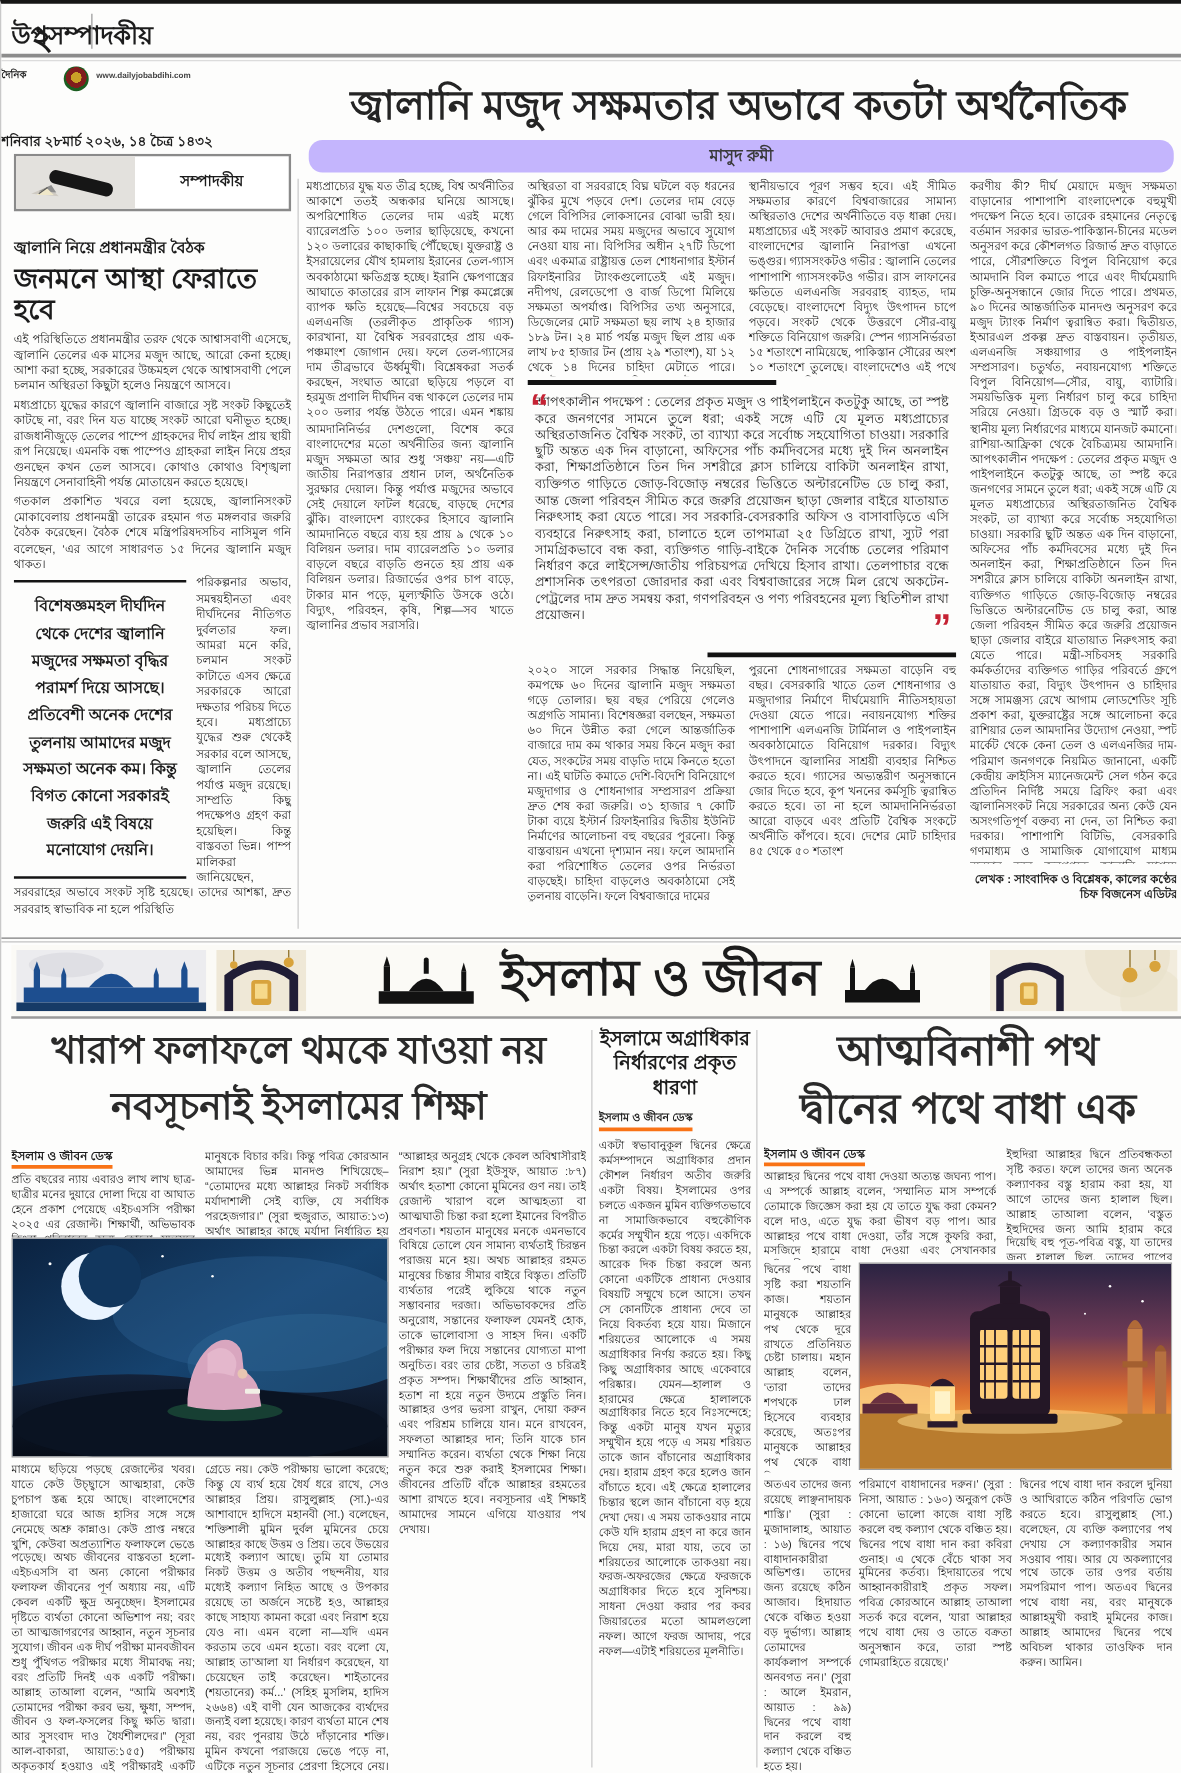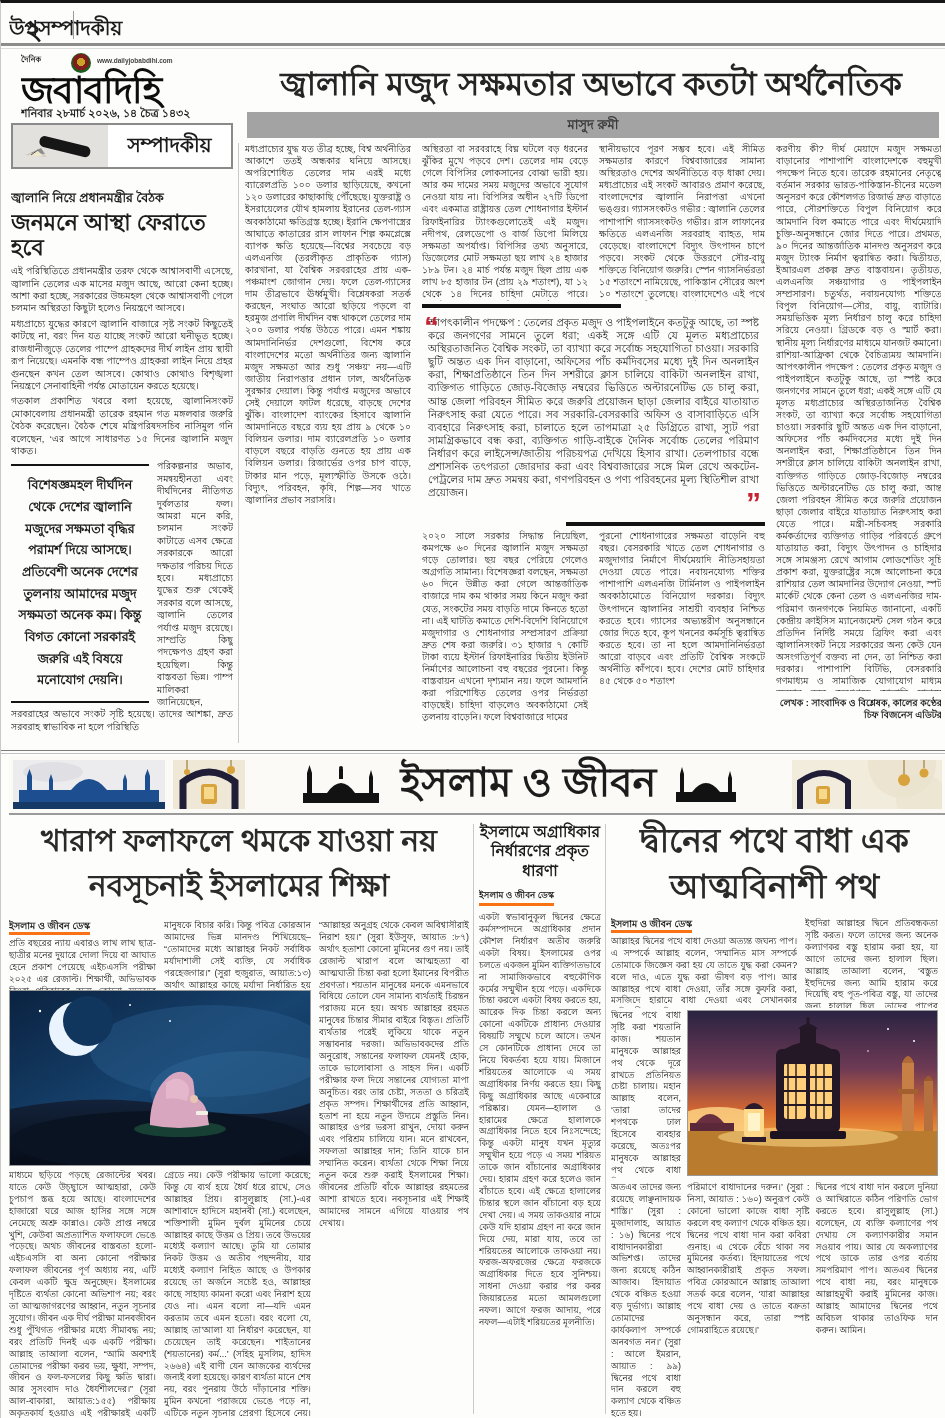--- a/index.html
+++ b/index.html
@@ -15,25 +15,25 @@
   .toprule2{position:absolute;left:0;top:45px;width:945px;height:1px;background:#dcdcdc;}
   
   .daily{position:absolute;left:0;top:0;font-size:8px;font-weight:700;}
   .emblem{position:absolute;left:50px;top:0;width:20px;height:20px;border-radius:50%;
           background:radial-gradient(circle at 50% 45%, #c9a227 0 28%, #7f1d1d 29% 55%, #1b5e20 56% 100%);}
   .website{position:absolute;left:76px;top:4px;font-size:6.5px;color:#444;font-weight:700;}
   .logoname{position:absolute;left:0;top:8px;font-size:37px;font-weight:900;letter-spacing:-1px;color:#0d0d0d;}
   .mdate{position:absolute;left:0;top:52px;font-size:11px;font-weight:700;}
   
   .opedhead{text-align:center;font-size:32px;font-weight:700;color:#242424;line-height:50px;}
-  .bylineband{background:#a3a3a3;text-align:center;font-size:13px;font-weight:700;color:#3a3a3a;line-height:26px;}
+  .bylineband{background:#c4b5fd;text-align:center;font-size:13px;font-weight:700;color:#3a3a3a;line-height:26px;border-radius:11px;}
   
   .edheader{border:2px solid #8a8a8a;height:42px;display:flex;align-items:stretch;background:#fff;}
   .penbox{width:95px;background:#e3e1dd;display:flex;align-items:center;justify-content:center;}
-  .edtitle{flex:1;display:flex;align-items:center;justify-content:center;font-size:20px;font-weight:700;}
+  .edtitle{flex:1;display:flex;align-items:center;justify-content:center;font-size:12px;font-weight:700;}
   .kicker{margin-top:20px;font-size:12.5px;font-weight:700;}
   .edheadline{font-size:22px;font-weight:800;line-height:1.12;margin-top:2px;}
   .edbody{margin-top:5px;font-size:9.3px;line-height:12.4px;text-align:justify;}
   .edbody p{margin:0 0 3px 0;}
   .edquote{float:left;width:134px;margin:4px 8px 3px 0;border-top:2px solid #141414;border-bottom:2px solid #141414;
            padding:9px 2px;font-size:12.6px;font-weight:600;line-height:1.72;text-align:center;}
   
   .cols{display:flex;gap:11px;height:100%;}
   .ncol{font-size:9.2px;line-height:12.1px;text-align:justify;overflow:hidden;}
   .c166{flex:0 0 166px;}
@@ -72,25 +72,24 @@
 <div class="page">
 
   <div class="abs" style="left:8px;top:4px;width:929px;height:36px;">
     <div class="pagenum">২</div>
     <div class="topvline"></div>
     <div class="sectiontitle">উপসম্পাদকীয়</div>
   </div>
   <div class="toprule"></div>
   <div class="toprule2"></div>
 
-  <div class="abs" style="left:20px;top:50px;width:224px;height:66px;">
+  <div class="abs" style="left:0;top:50px;width:224px;height:66px;">
     <span class="daily">দৈনিক</span>
     <span class="emblem"></span>
     <span class="website">www.dailyjobabdihi.com</span>
-    <span class="logoname">জবাবদিহি</span>
     <span class="mdate">শনিবার ২৮মার্চ ২০২৬, ১৪ চৈত্র ১৪৩২</span>
   </div>
 
   <div class="abs opedhead" style="left:240px;top:56px;width:700px;height:52px;">জ্বালানি মজুদ সক্ষমতার অভাবে কতটা অর্থনৈতিক ঝুঁকিতে বাংলাদেশ</div>
   <div class="abs bylineband" style="left:246px;top:109px;width:692px;height:26px;">মাসুদ রুমী</div>
 
   <div class="abs" style="left:10px;top:120px;width:222px;height:624px;">
     <div class="edheader">
       <div class="penbox">
         <svg width="80" height="30" viewBox="0 0 80 30">
@@ -264,22 +263,22 @@
 
     <div class="abs" style="left:470px;top:4px;width:122px;height:599px;">
       <div class="mahead">ইসলামে অগ্রাধিকার নির্ধারণের প্রকৃত ধারণা</div>
       <div style="margin-top:4px;"><span class="byline" style="font-size:8.8px;">ইসলাম ও জীবন ডেস্ক</span></div>
       <div class="scol" style="height:505px;margin-top:3px;">একটা স্বভাবানুকূল দ্বিনের ক্ষেত্রে কর্মসম্পাদনে অগ্রাধিকার প্রদান কৌশল নির্ধারণ অতীব জরুরি একটা বিষয়। ইসলামের ওপর চলতে একজন মুমিন ব্যক্তিগতভাবে না সামাজিকভাবে বহুকৌণিক কর্মের সম্মুখীন হয়ে পড়ে। একদিকে চিন্তা করলে একটা বিষয় করতে হয়, আরেক দিক চিন্তা করলে অন্য কোনো একটিকে প্রাধান্য দেওয়ার বিষয়টি সম্মুখে চলে আসে। তখন সে কোনটিকে প্রাধান্য দেবে তা নিয়ে বিকর্তব্য হয়ে যায়। মিজানে শরিয়তের আলোকে এ সময় অগ্রাধিকার নির্ণয় করতে হয়। কিছু কিছু অগ্রাধিকার আছে একেবারে পরিষ্কার। যেমন—হালাল ও হারামের ক্ষেত্রে হালালকে অগ্রাধিকার নিতে হবে নিঃসন্দেহে; কিন্তু একটা মানুষ যখন মৃত্যুর সম্মুখীন হয়ে পড়ে এ সময় শরিয়ত তাকে জান বাঁচানোর অগ্রাধিকার দেয়। হারাম গ্রহণ করে হলেও জান বাঁচাতে হবে। এই ক্ষেত্রে হালালের চিন্তার স্থলে জান বাঁচানো বড় হয়ে দেখা দেয়। এ সময় তাকওয়ার নামে কেউ যদি হারাম গ্রহণ না করে জান দিয়ে দেয়, মারা যায়, তবে তা শরিয়তের আলোকে তাকওয়া নয়। ফরজ-অফরজের ক্ষেত্রে ফরজকে অগ্রাধিকার দিতে হবে সুনিশ্চয়। সাধনা দেওয়া করার পর কবর জিয়ারতের মতো আমলগুলো নফল। আগে ফরজ আদায়, পরে নফল—এটাই শরিয়তের মূলনীতি।</div>
     </div>
 
     <div class="vline" style="left:596px;top:6px;width:1px;height:590px;"></div>
 
     <div class="abs" style="left:602px;top:0;width:327px;height:603px;">
+      <div class="rahead">আত্মবিনাশী পথ</div>
       <div class="rahead">দ্বীনের পথে বাধা এক</div>
-      <div class="rahead">আত্মবিনাশী পথ</div>
       <div class="abs" style="left:0;top:100px;width:327px;height:503px;display:flex;flex-direction:column;">
         <div style="display:flex;gap:8px;height:90px;overflow:hidden;">
           <div class="scol" style="flex:1.4;">
             <span class="byline">ইসলাম ও জীবন ডেস্ক</span>
             <div>আল্লাহর দ্বিনের পথে বাধা দেওয়া অত্যন্ত জঘন্য পাপ। এ সম্পর্কে আল্লাহ বলেন, ‘সম্মানিত মাস সম্পর্কে তোমাকে জিজ্ঞেস করা হয় যে তাতে যুদ্ধ করা কেমন? বলে দাও, এতে যুদ্ধ করা ভীষণ বড় পাপ। আর আল্লাহর পথে বাধা দেওয়া, তাঁর সঙ্গে কুফরি করা, মসজিদে হারামে বাধা দেওয়া এবং সেখানকার অধিবাসীদের বহিষ্কার করা আল্লাহর কাছে তার চেয়েও বড় পাপ।’ (সুরা : বাকারা, আয়াত : ২১৭)</div>
           </div>
           <div class="scol" style="flex:1;">ইহুদিরা আল্লাহর দ্বিনে প্রতিবন্ধকতা সৃষ্টি করত। ফলে তাদের জন্য অনেক কল্যাণকর বস্তু হারাম করা হয়, যা আগে তাদের জন্য হালাল ছিল। আল্লাহ তাআলা বলেন, ‘বস্তুত ইহুদিদের জন্য আমি হারাম করে দিয়েছি বহু পূত-পবিত্র বস্তু, যা তাদের জন্য হালাল ছিল, তাদের পাপের কারণে এবং আল্লাহর পথে বেশি</div>
         </div>
         <div style="display:flex;gap:6px;height:168px;margin-top:2px;">
           <div class="scol" style="flex:0 0 70px;">দ্বিনের পথে বাধা সৃষ্টি করা শয়তানি কাজ। শয়তান মানুষকে আল্লাহর পথ থেকে দূরে রাখতে প্রতিনিয়ত চেষ্টা চালায়। মহান আল্লাহ বলেন, ‘তারা তাদের শপথকে ঢাল হিসেবে ব্যবহার করেছে, অতঃপর মানুষকে আল্লাহর পথ থেকে বাধা দিয়েছে।</div>

